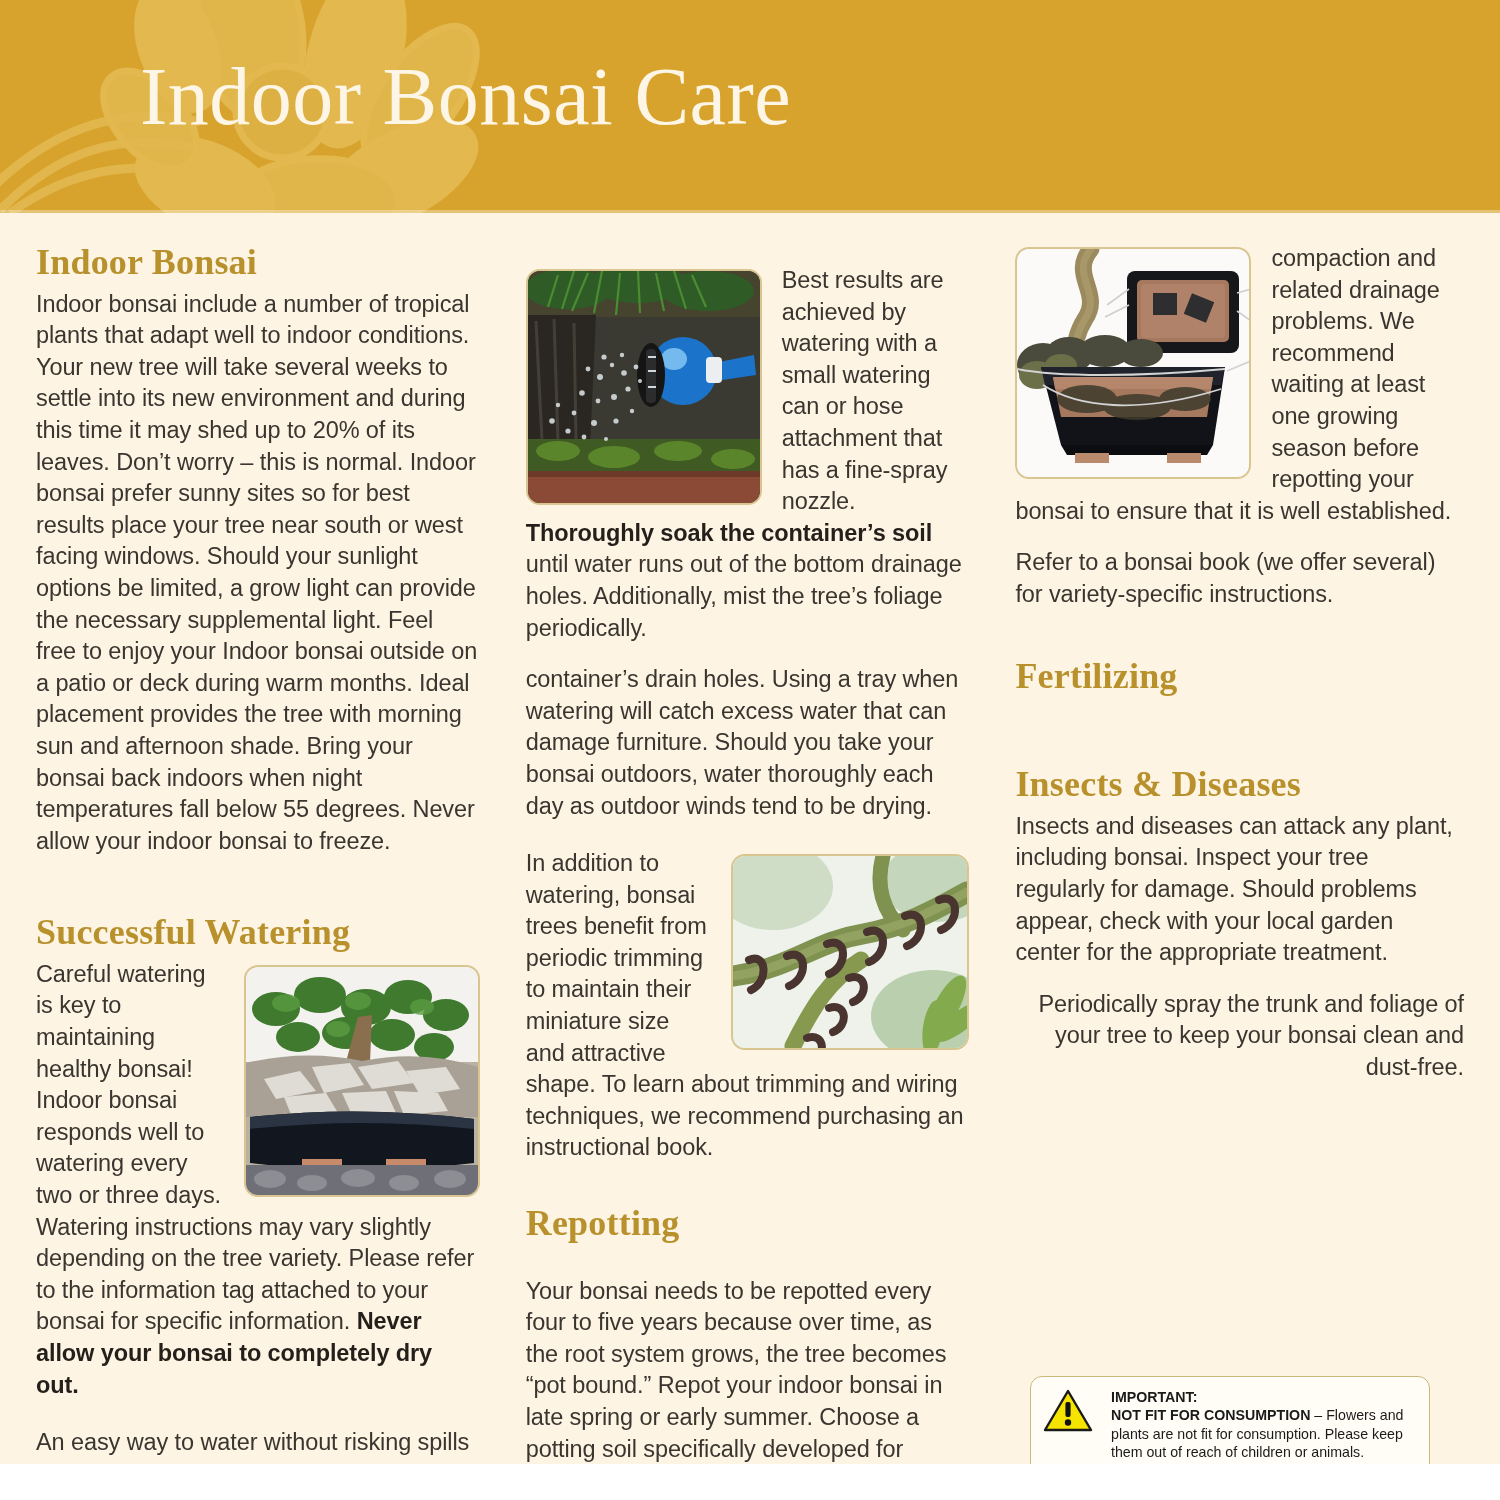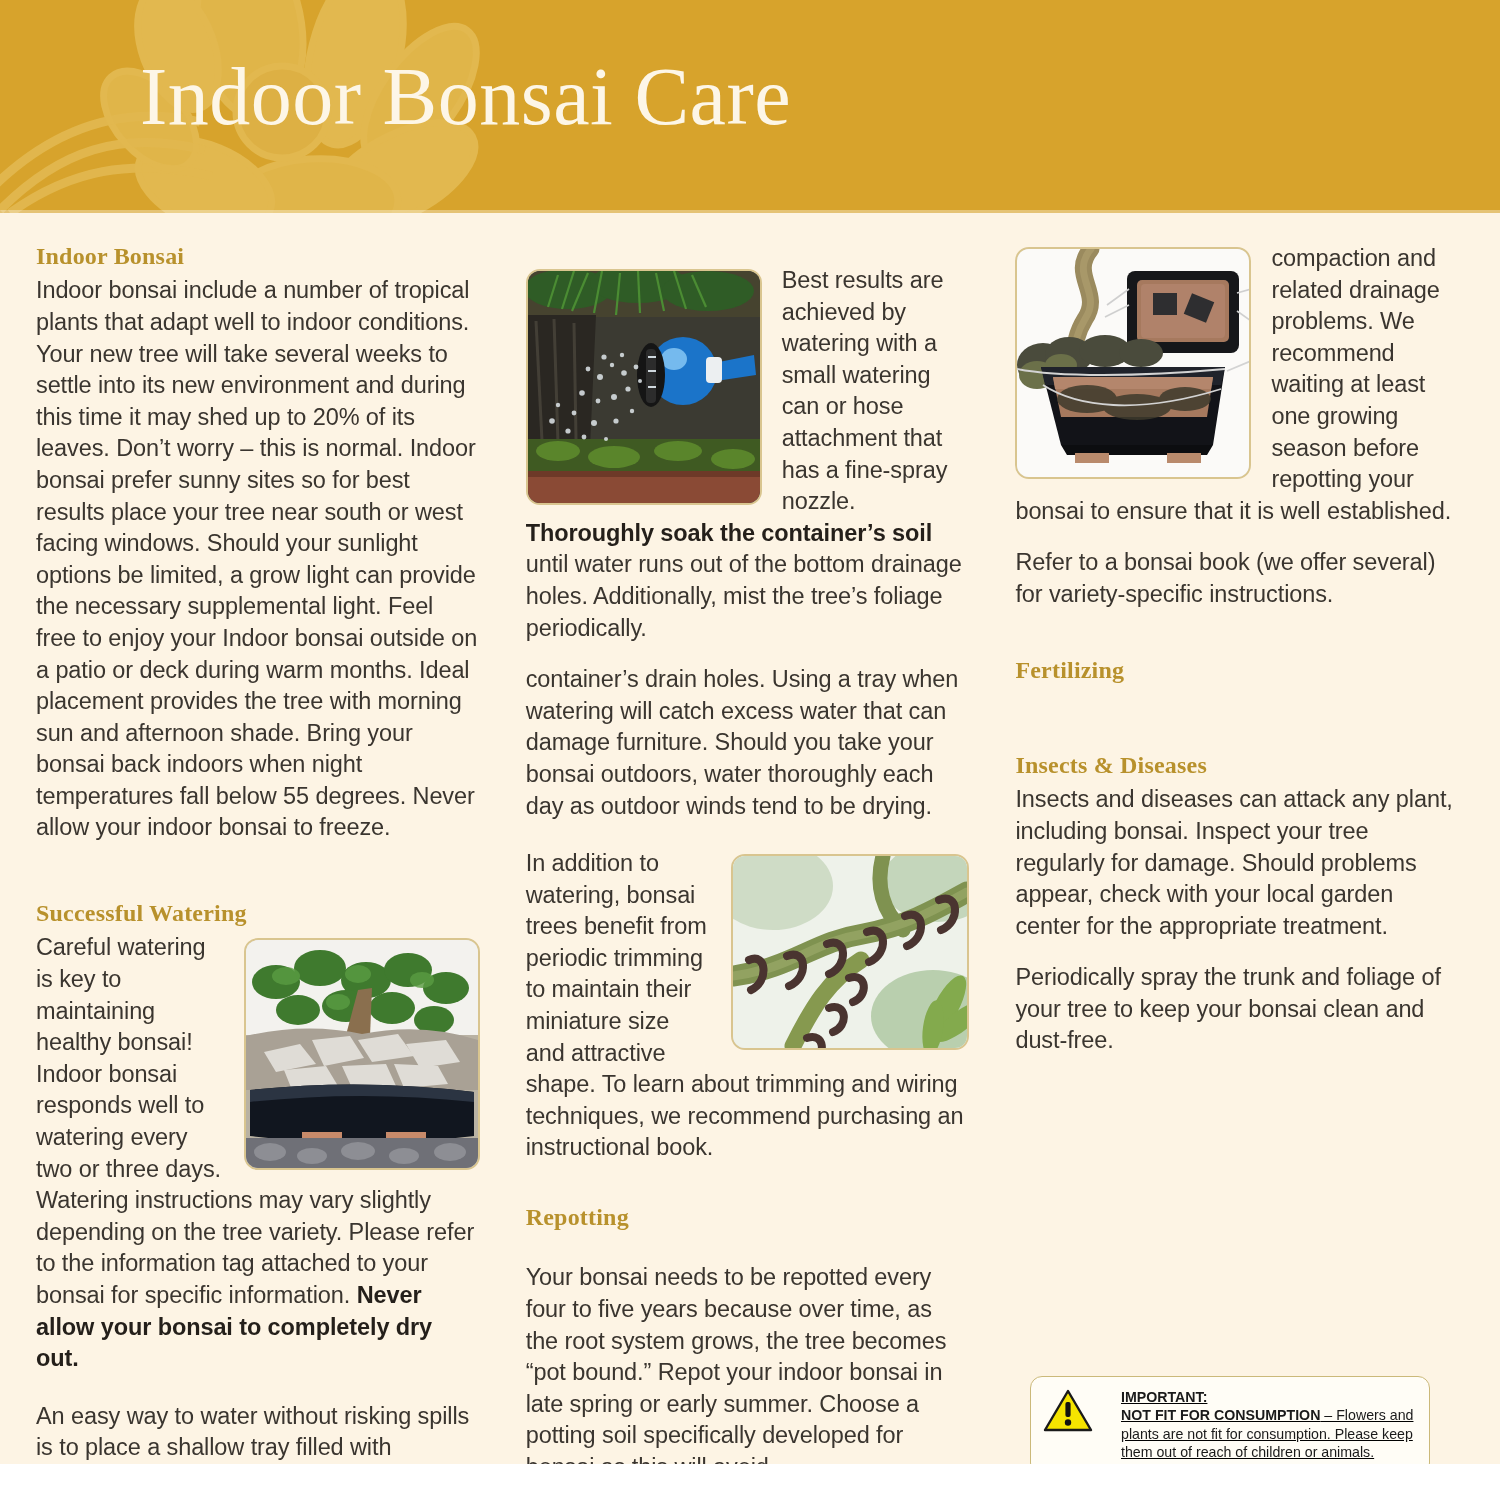--- a/index.html
+++ b/index.html
@@ -57,21 +57,21 @@
     gap: 46px;
     align-items: flex-start;
   }
   .col { width: 455px; position: relative; }
   .col-1 { width: 455px; }
   .col-2 { width: 455px; }
   .col-3 { width: 460px; }
 
   h2.sec {
     font-family: "Liberation Serif", serif;
-    font-size: 24px;
+    font-size: 36px;
     font-weight: 700;
     color: #b8912c;
     margin: 0 0 6px 0;
     line-height: 1.1;
     letter-spacing: 0.2px;
   }
   h2.sec.tight { margin-top: 0; }
 
   p.body-text {
     font-family: "Liberation Sans", sans-serif;
@@ -120,23 +120,22 @@
   .warning-box {
     position: absolute;
     left: 1030px;
     top: 1376px;
     width: 400px;
     border: 1.5px solid #cbb97a;
     border-radius: 12px;
     background: #fffdf6;
     padding: 11px 14px 12px 12px;
     display: flex;
-    gap: 28px;
+    gap: 18px;
     align-items: flex-start;
-    text-decoration: underline;
   }
   .warn-text {
     font-family: "Liberation Sans", sans-serif;
     font-size: 14.2px;
     line-height: 1.3;
     color: #1a1a1a;
   }
   .warn-text .hdr { font-weight: 700; display: block; }
   .warn-text .hdr2 { font-weight: 700; text-align: center; }
 </style>
@@ -405,21 +404,21 @@
         </span>
         <span>compaction and related drainage problems. We recommend waiting at least one growing season before repotting your bonsai to ensure that it is well established.</span>
       </p>
 
       <p class="body-text" style="clear:both; margin-top:2px;">Refer to a bonsai book (we offer several) for variety-specific instructions.</p>
 
       <h2 class="sec" style="margin-top:46px;">Fertilizing</h2>
 
       <h2 class="sec" style="margin-top:69px;">Insects &amp; Diseases</h2>
       <p class="body-text">Insects and diseases can attack any plant, including bonsai. Inspect your tree regularly for damage. Should problems appear, check with your local garden center for the appropriate treatment.</p>
-      <p class="body-text" style="margin-top:8px;">Periodically spray the trunk and foliage of your tree to keep your bonsai clean and dust-free.</p>
+      <p class="body-text" style="margin-top:8px;text-align:right;">Periodically spray the trunk and foliage of your tree to keep your bonsai clean and dust-free.</p>
     </div>
   </div>
 
   <div class="warning-box">
     <span style="flex:0 0 auto;">
       <svg width="50" height="44" viewBox="0 0 50 44" xmlns="http://www.w3.org/2000/svg">
         <polygon points="25,3 48,42 2,42" fill="#f5e400" stroke="#1a1a1a" stroke-width="2.4" stroke-linejoin="round"></polygon>
         <rect x="22.4" y="14" width="5.2" height="15" rx="2" fill="#111"></rect>
         <circle cx="25" cy="34.5" r="3.2" fill="#111"></circle>
       </svg>

